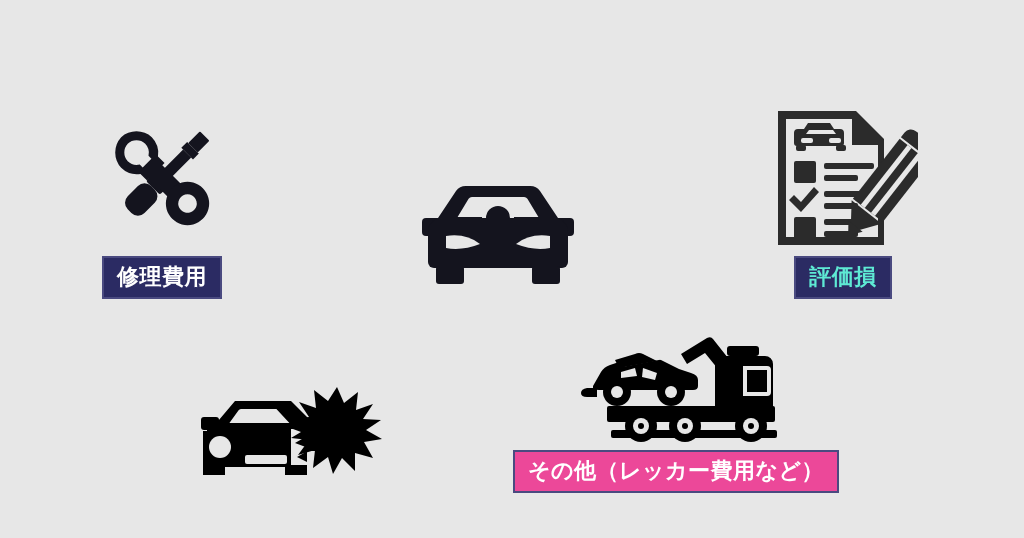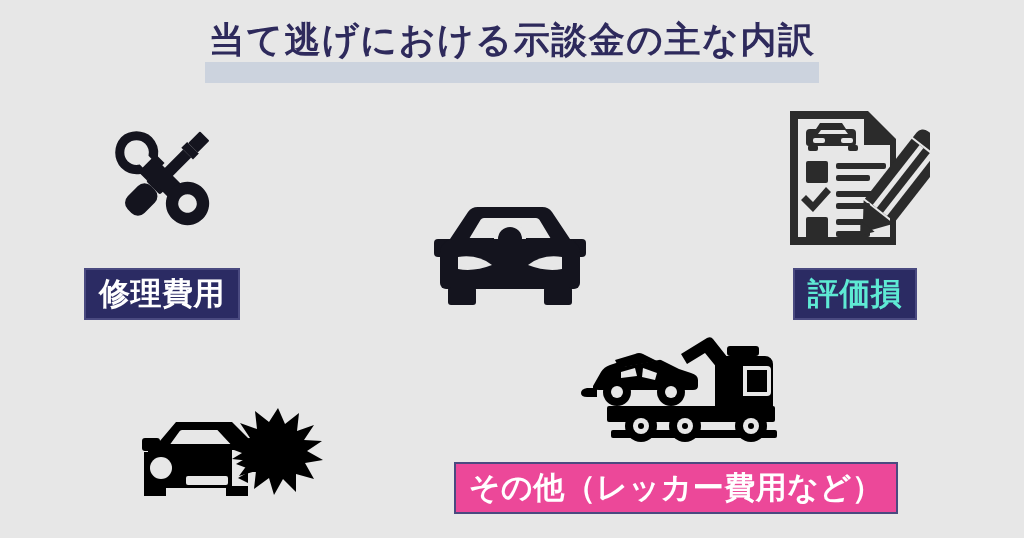--- a/index.html
+++ b/index.html
@@ -73,25 +73,25 @@
   }
   .icon-box {
     display: flex;
     align-items: center;
     justify-content: center;
   }
   .icon-box svg { display: block; }
 
   
   .badge {
-    margin-top: 20px;
+    margin-top: 8px;
     background: #2b2b63;
     border: 2px solid #4a4a80;
     color: #ffffff;
-    font-size: 31px;
+    font-size: 22px;
     font-weight: 700;
     line-height: 1;
     padding: 8px 13px 9px 13px;
     white-space: nowrap;
     letter-spacing: 0.5px;
     box-sizing: border-box;
   }
 
   
   #item-repair .icon-box   { height: 140px; }
@@ -102,26 +102,20 @@
 
   #item-repair   { margin-left: -14px; }
   #item-value    { margin-right: -4px; }
   #item-downtime { margin-left: 4px; }
 </style>
 </head>
 <body style="background: rgb(231, 231, 231);">
 
 <div id="stage" style="background: rgb(231, 231, 231);">
 
-  <div class="title-wrap">
-    <span class="title-inner">
-      <span class="title-band" style="background: rgb(204, 211, 222);"></span>
-      <span class="title-text" style="color: rgb(46, 42, 92);">当て逃げにおける示談金の主な内訳</span>
-    </span>
-  </div>
 
   <div class="row" id="row-top">
 
     <div class="item" id="item-repair">
       <div class="icon-box">
         <svg width="132" height="132" viewBox="0 0 128 128" fill="#14141e" aria-hidden="true">
 
           <g transform="rotate(45 64 64)">
             <rect x="58" y="6" width="13" height="16" rx="1"></rect>
             <rect x="56.5" y="22" width="16" height="8"></rect>

